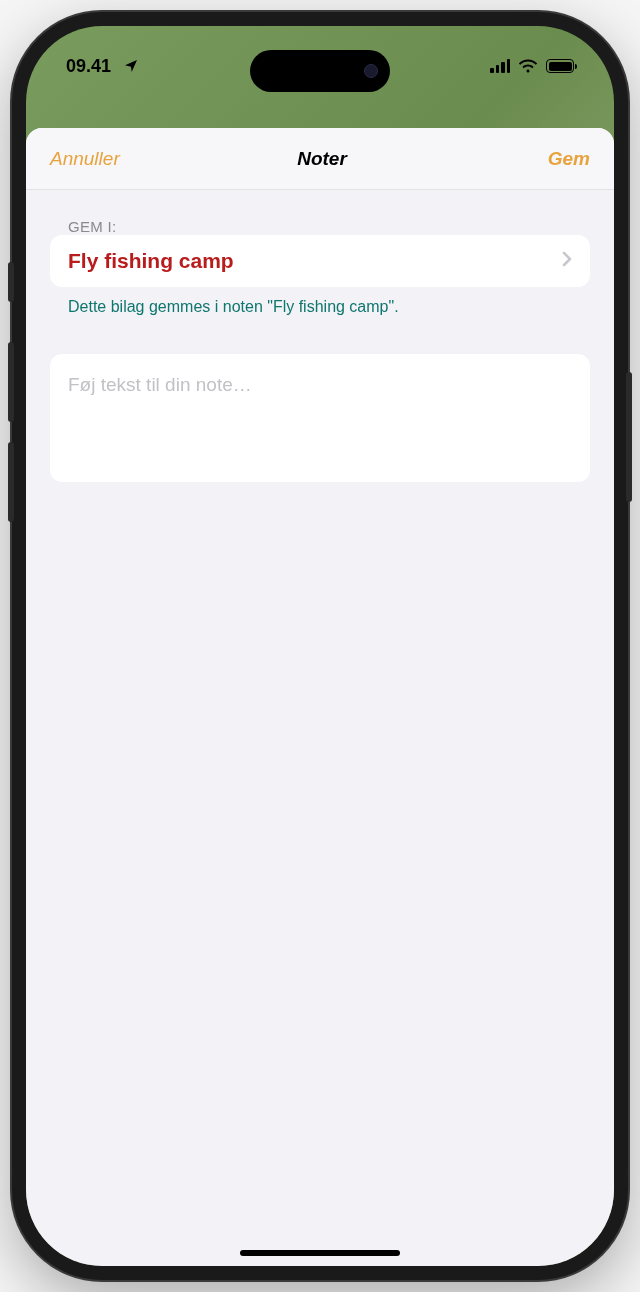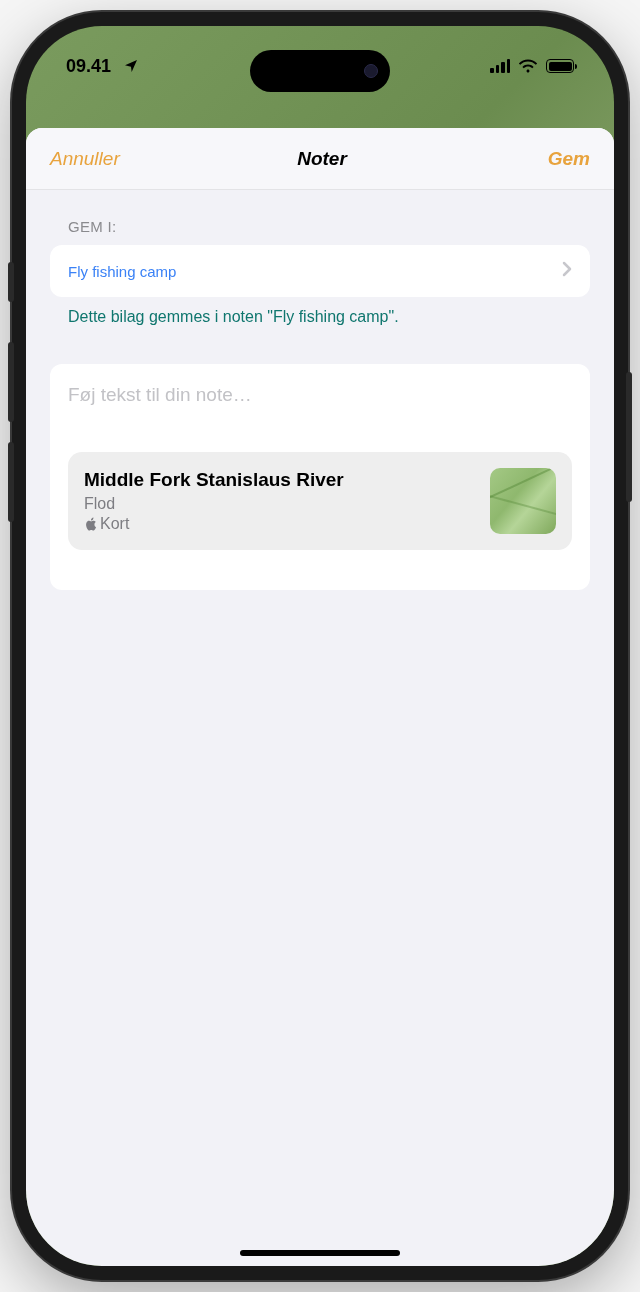--- a/index.html
+++ b/index.html
@@ -185,36 +185,36 @@
       font-weight: 600;
     }
     
     .content {
       padding: 28px 24px;
     }
     .section-label {
       font-size: 15px;
       color: #8a8a8e;
       letter-spacing: 0.3px;
-      margin-bottom: 10px;
       padding-left: 18px;
     }
     .list-row {
       background: #fff;
       border-radius: 12px;
       height: 52px;
       display: flex;
       align-items: center;
       justify-content: space-between;
       padding: 0 18px;
       cursor: pointer;
     }
     .list-row .row-title {
-      font-size: 15px;
-      color: #3b82f6;
+      font-size: 21px;
+      color: #b91c1c;
+      font-weight: bold;
     }
     .chevron {
       color: #c7c7cc;
     }
     .footer-text {
       font-size: 16px;
       color: #0f766e;
       padding: 10px 18px 0;
       line-height: 1.3;
     }
@@ -357,33 +357,20 @@
                 <path d="M2 2 L8 8 L2 14"></path>
               </svg>
             </span>
           </div>
 
           <div class="footer-text">Dette bilag gemmes i noten "Fly fishing camp".</div>
 
           <div class="note-card">
             <div class="note-placeholder">Føj tekst til din note…</div>
 
-            <div class="attachment">
-              <div class="attachment-text">
-                <div class="attachment-title">Middle Fork Stanislaus River</div>
-                <div class="attachment-sub">Flod</div>
-                <div class="attachment-source">
-                  <svg width="13" height="14" viewBox="0 0 14 16" fill="#7d7d82">
-                    <path d="M11.5 8.5c0-1.8 1.5-2.7 1.5-2.7-.8-1.2-2.1-1.4-2.6-1.4-1.1-.1-2.1.6-2.7.6s-1.4-.6-2.3-.6c-1.2 0-2.3.7-2.9 1.8C1.3 8.4 2.2 11.8 3.4 13.6c.6.9 1.3 1.9 2.2 1.8.9 0 1.2-.6 2.3-.6s1.4.6 2.3.6c1 0 1.6-.9 2.2-1.8.7-1 1-2 1-2.1-1.5-.6-1.9-1.8-1.9-3zm-1.8-5.5c.5-.6.8-1.4.7-2.3-.7 0-1.6.5-2.1 1.1-.5.5-.9 1.4-.8 2.2.8.1 1.7-.4 2.2-1z"></path>
-                  </svg>
-                  <span>Kort</span>
-                </div>
-              </div>
-              <div class="map-thumb"></div>
-            </div>
           </div>
         </div>
 
         <div class="home-indicator"></div>
       </div>
 
     </div>
   </div>
 </div>
 

